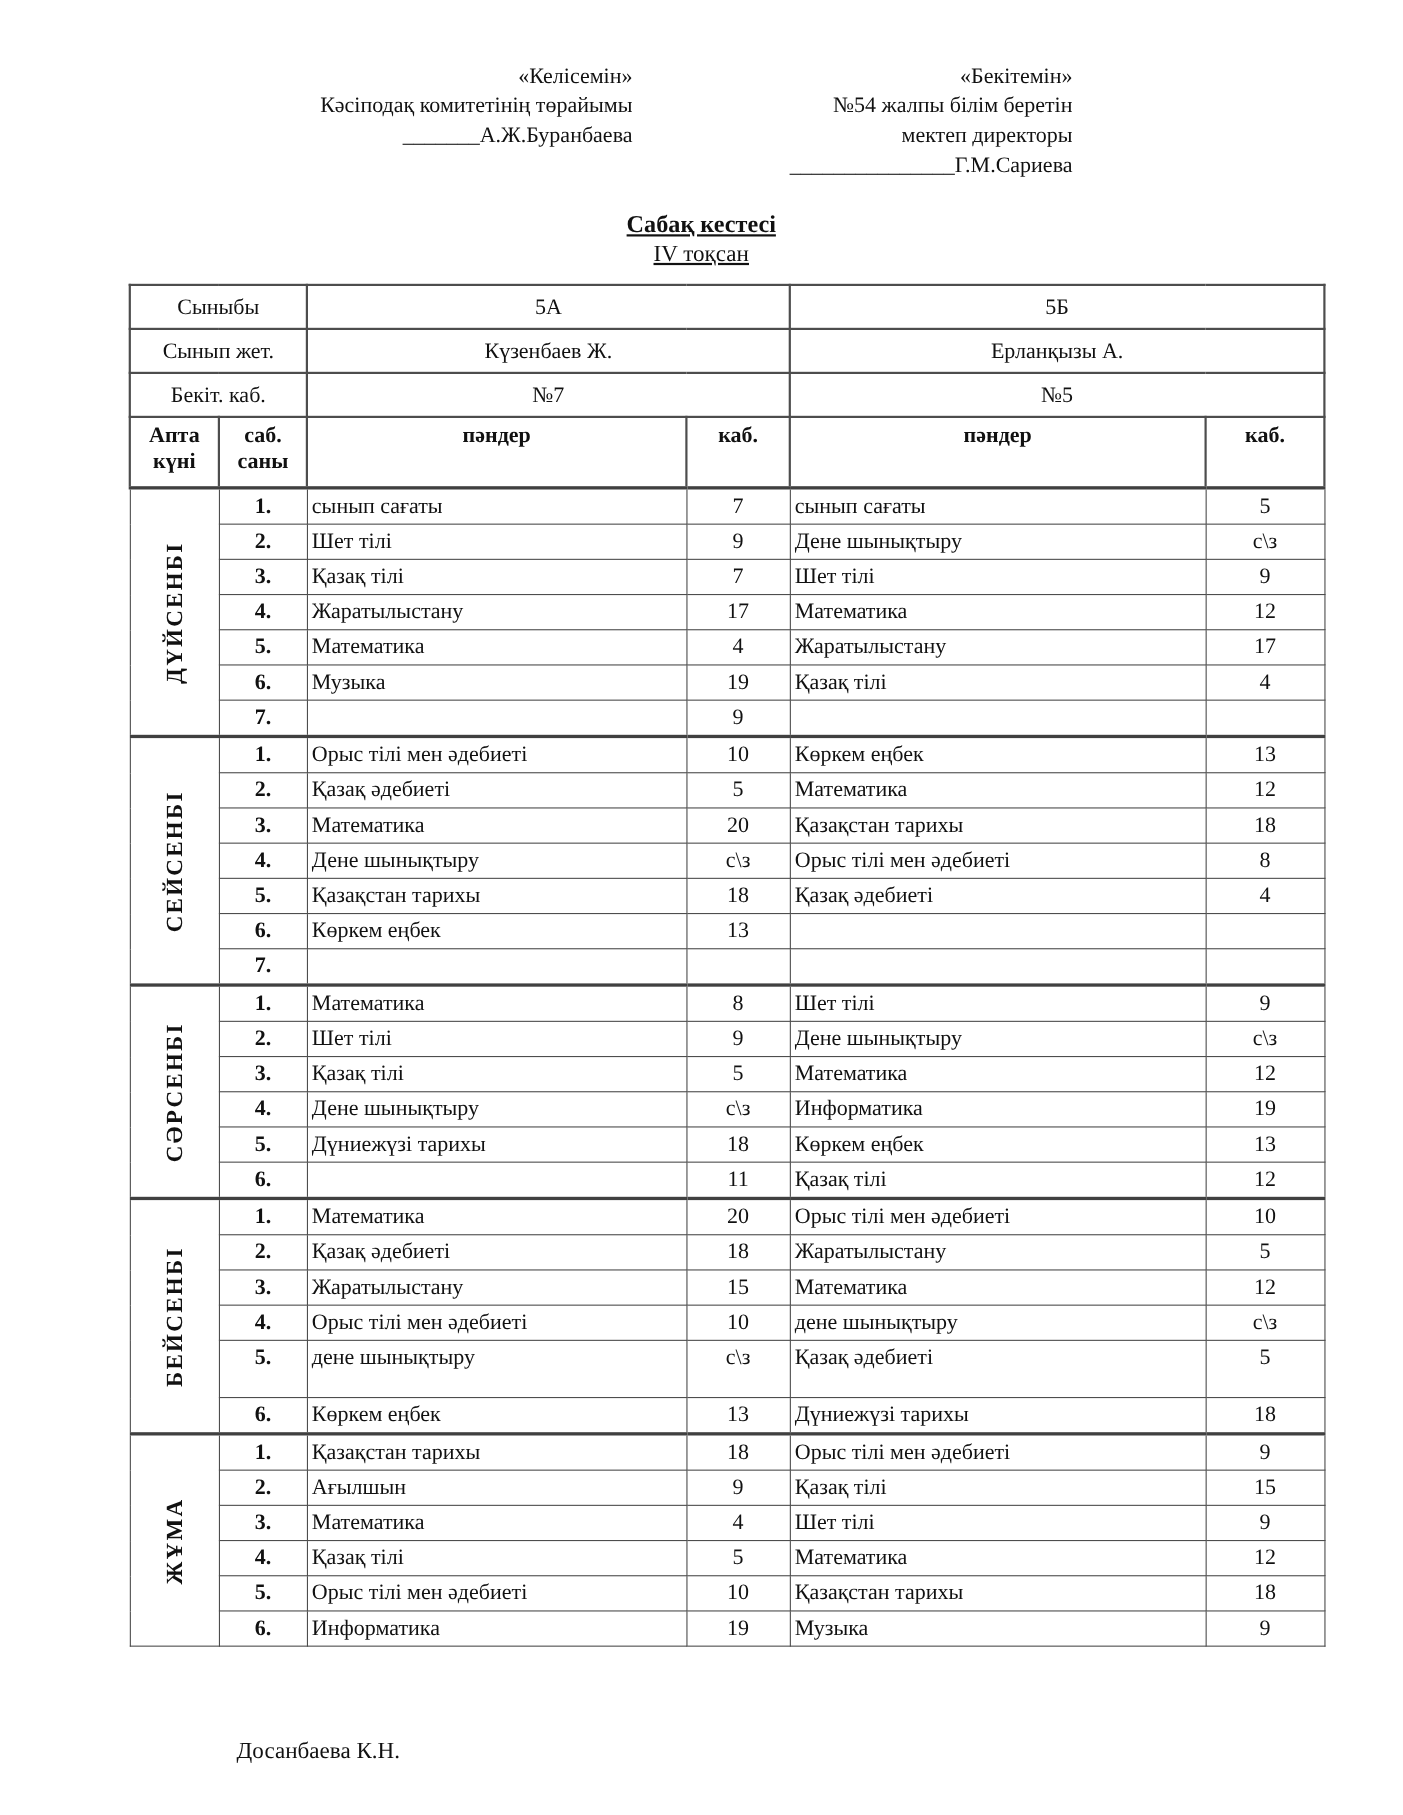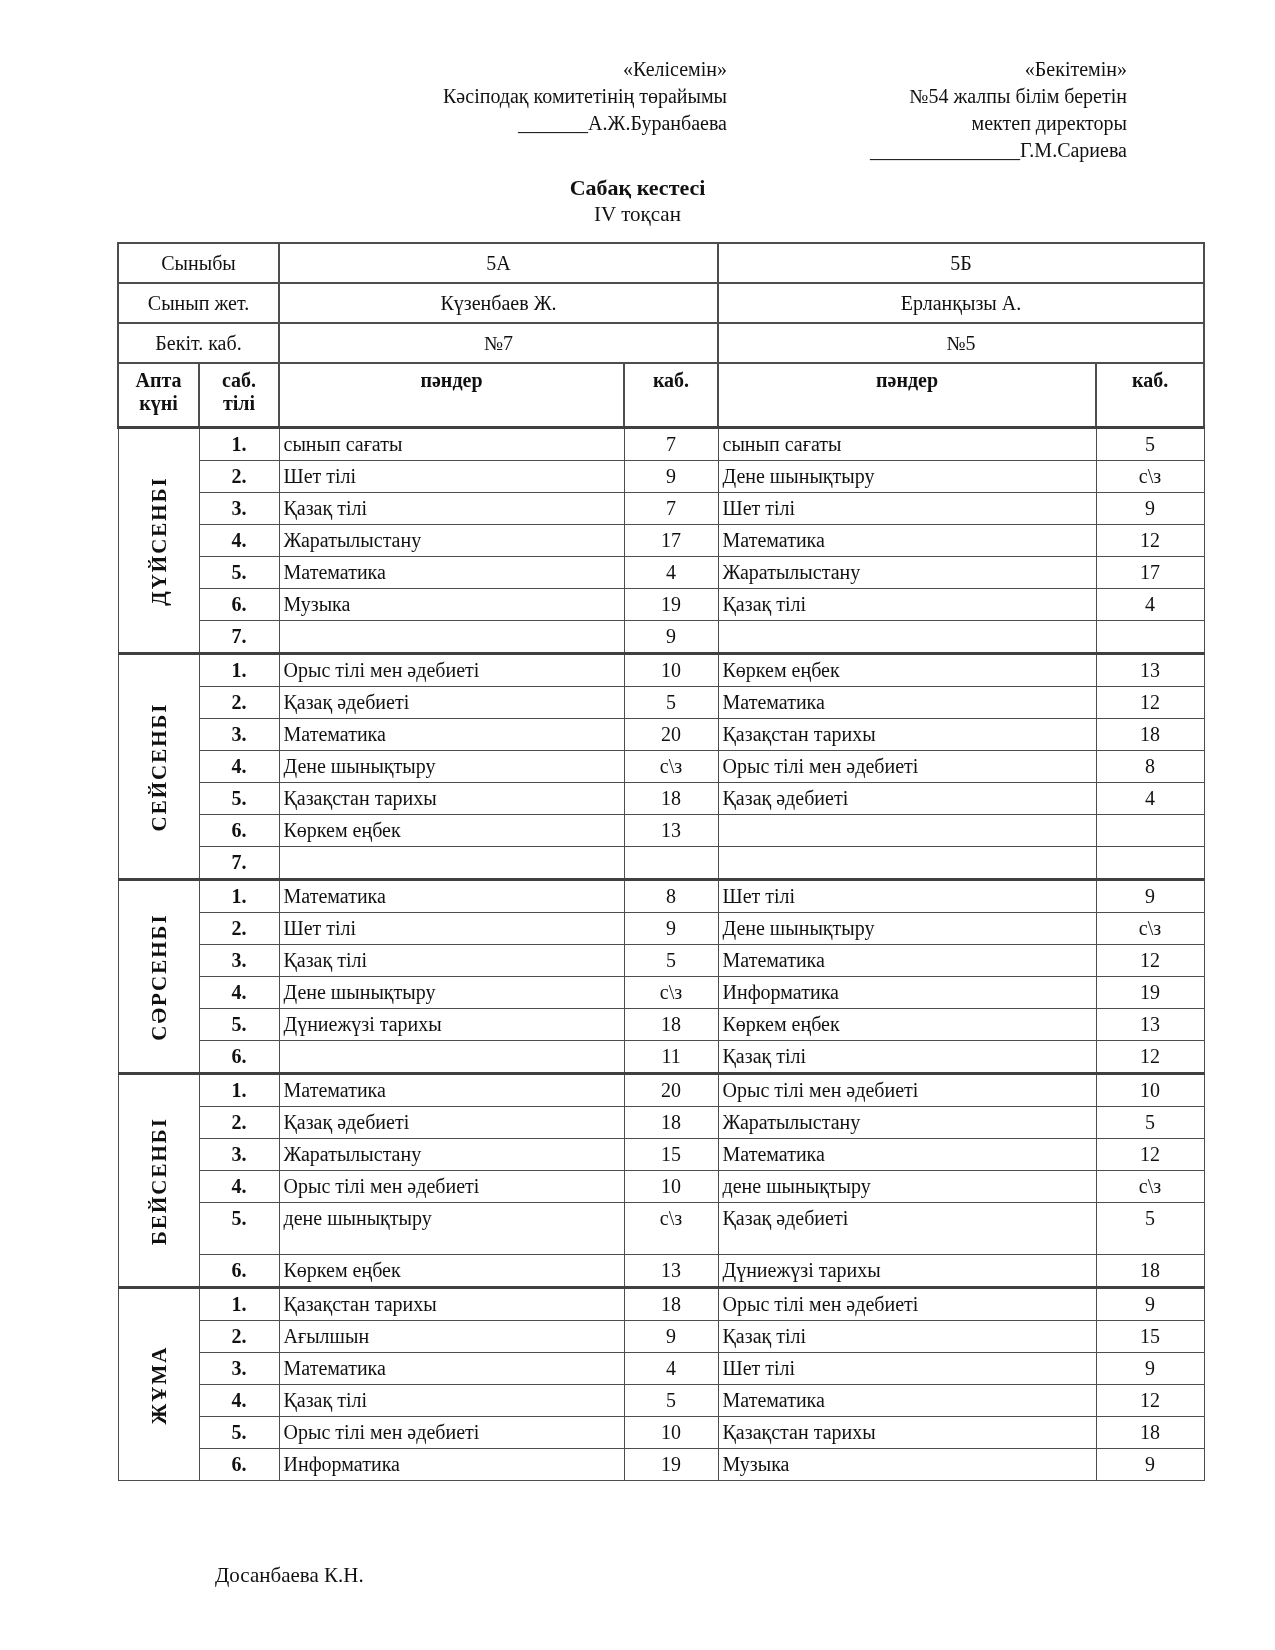--- a/index.html
+++ b/index.html
@@ -12,36 +12,37 @@
     width: 1275px;
     height: 1650px;
     background: #ffffff;
     font-family: "Liberation Serif", "DejaVu Serif", serif;
     color: #111111;
     overflow: hidden;
   }
   
   .approval {
     display: flex;
-    justify-content: flex-end;
+    justify-content: flex-start;
     padding: 56px 148px 0 115px;
   }
   .approval .block {
     font-size: 20px;
     line-height: 27px;
     text-align: right;
   }
   .approval .block.left  { width: 460px; }
   .approval .block.right { width: 400px; }
   
   .title-block {
-    margin-top: 10px;
+    margin-top: 26px;
     text-align: center;
     font-size: 21px;
     line-height: 27px;
+    text-decoration: underline;
   }
   .title-block .main { font-weight: bold; font-size: 22px; }
   
   table.schedule {
     border-collapse: collapse;
     table-layout: fixed;
     margin: 14px 0 0 117px;
     width: 1086px;
     font-size: 20px;
   }
@@ -139,21 +140,21 @@
         <td colspan="2" class="info-value">Күзенбаев Ж.</td>
         <td colspan="2" class="info-value">Ерланқызы А.</td>
       </tr>
       <tr class="info-row">
         <td colspan="2" class="info-label">Бекіт. каб.</td>
         <td colspan="2" class="info-value">№7</td>
         <td colspan="2" class="info-value">№5</td>
       </tr>
       <tr class="col-header-row">
         <th>Апта күні</th>
-        <th>саб. тілі</th>
+        <th>саб. саны</th>
         <th>пәндер</th>
         <th>каб.</th>
         <th>пәндер</th>
         <th>каб.</th>
       </tr>
     </tbody>
     <tbody>
         <tr class="lesson-row day-start">
           <td rowspan="7" class="day-cell">
             <div class="day-label">ДҮЙСЕНБІ</div>

